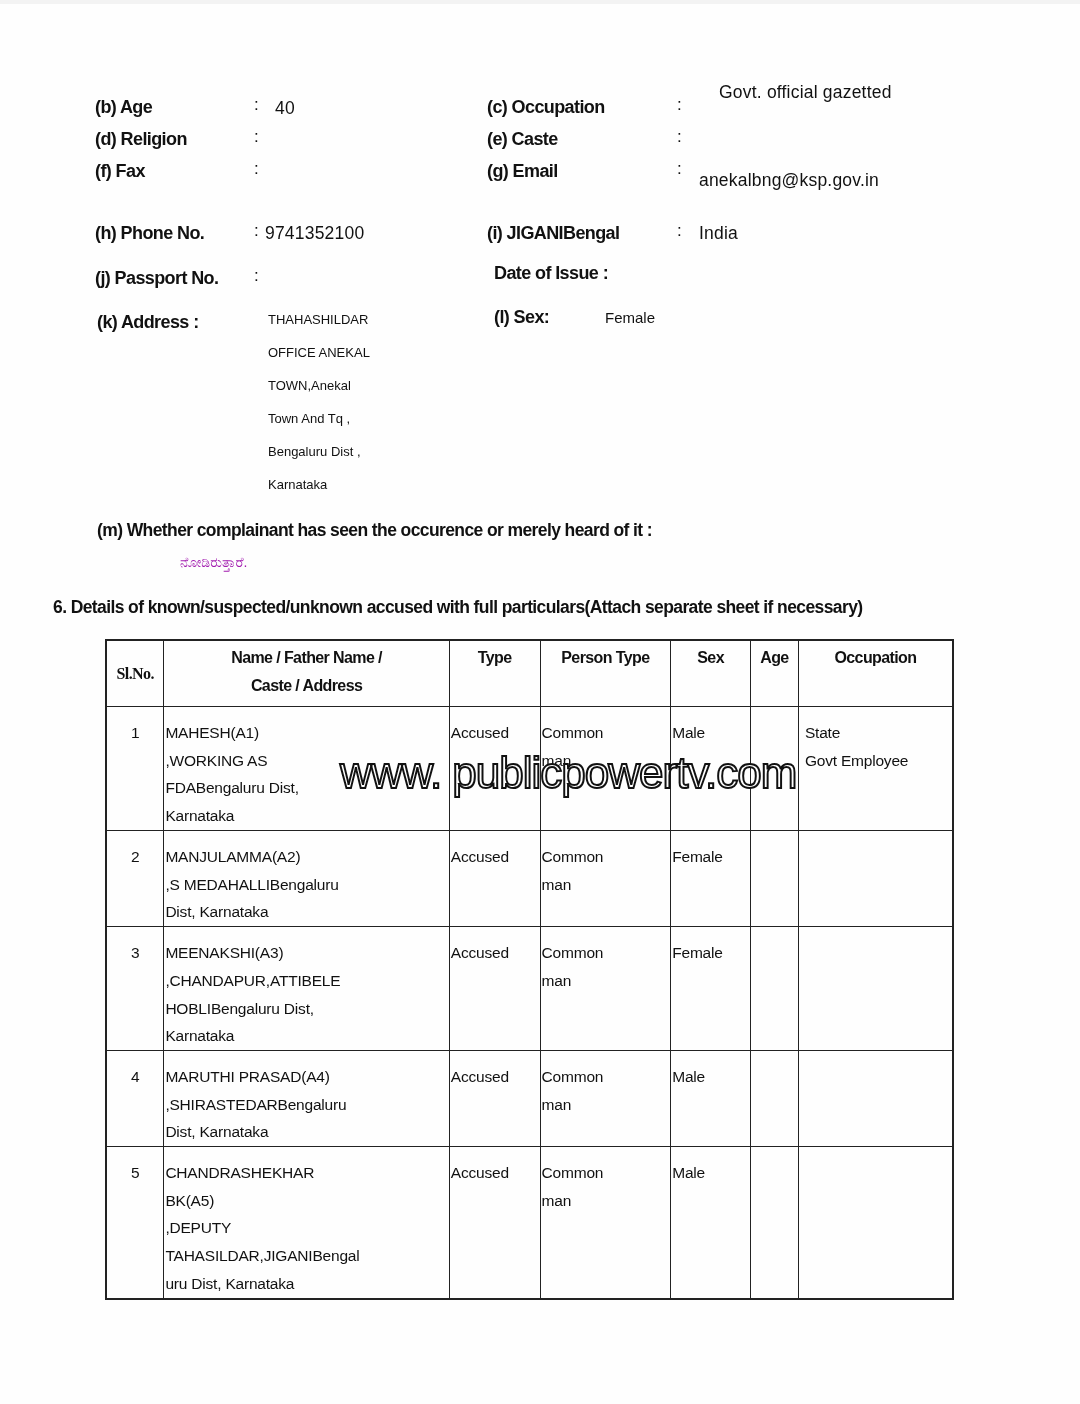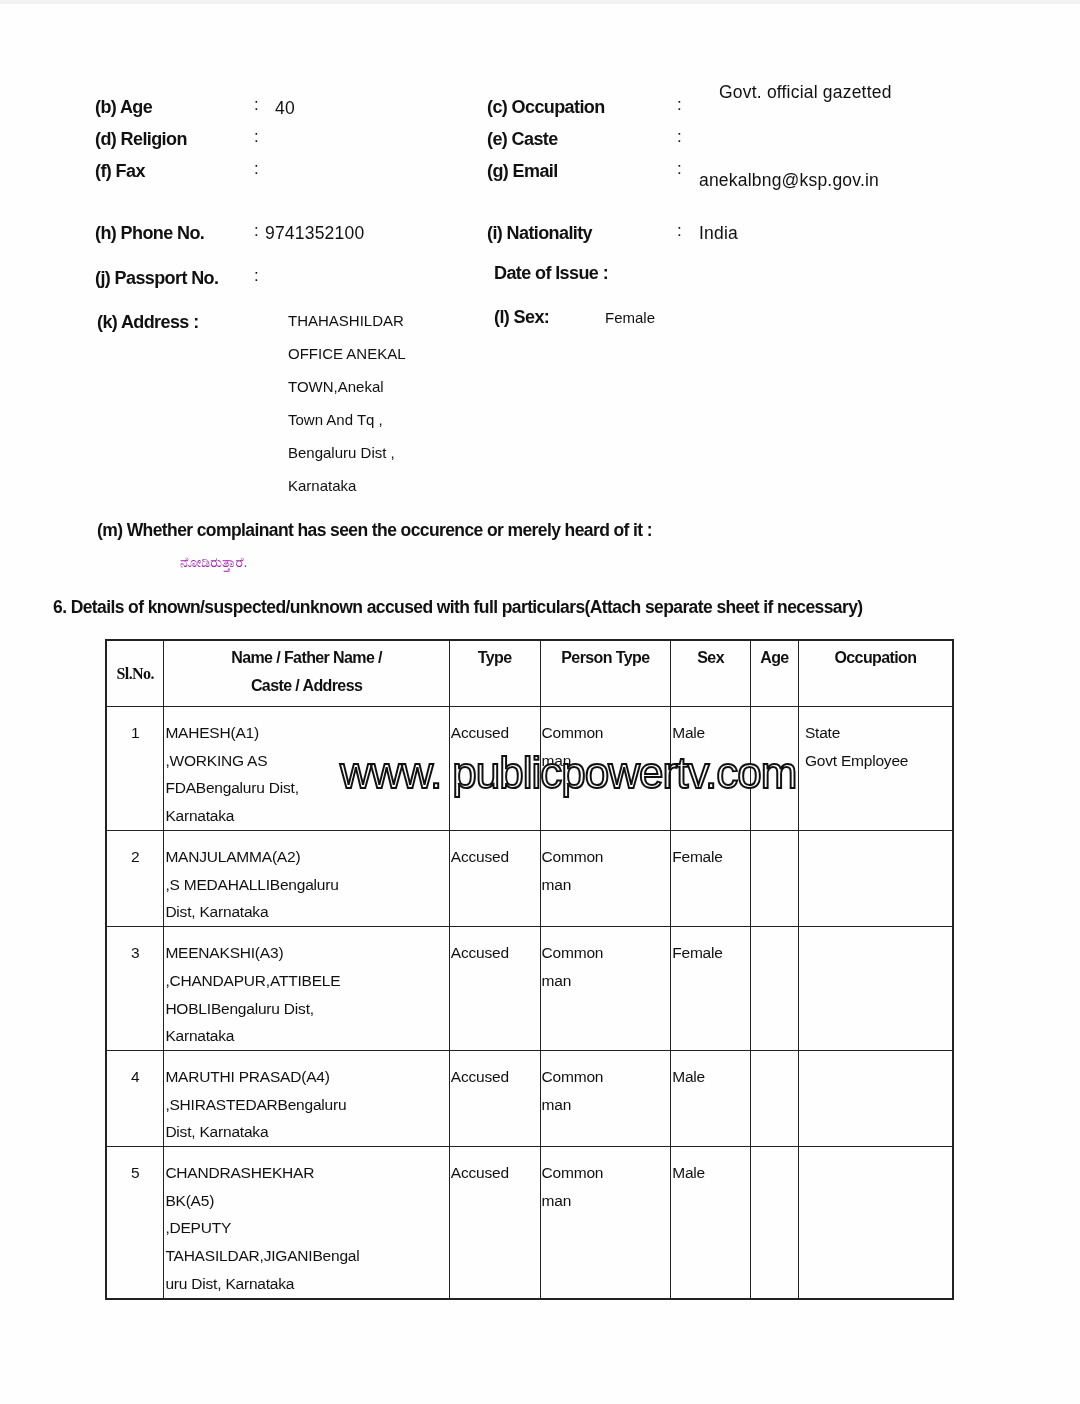--- a/index.html
+++ b/index.html
@@ -6,21 +6,21 @@
     body {
       width: 1080px; height: 1404px; background: #fefefe; position: relative;
       font-family: "Liberation Sans", sans-serif; color: #111; overflow: hidden;
     }
     .topbar { position: absolute; left: 0; top: 0; width: 1080px; height: 4px; background: #f3f3f3; }
     .abs { position: absolute; white-space: nowrap; }
     .lbl { font-weight: bold; font-size: 18px; letter-spacing: -0.6px; }
     .colon { font-size: 17px; }
     .val { font-size: 17.5px; letter-spacing: 0.2px; }
     .small { font-size: 15px; }
-    .addr-line { position: absolute; left: 288px; font-size: 15px; }
+    .addr-line { position: absolute; left: 268px; font-size: 13px; }
     .section-title { font-weight: bold; font-size: 17.5px; letter-spacing: -0.6px; }
     .kannada { font-size: 14px; color: #a21caf; }
 
     table.accused {
       position: absolute; left: 105px; top: 639px; width: 849px;
       border-collapse: collapse; border: 2px solid #222;
     }
     table.accused th, table.accused td {
       border: 1.5px solid #222; vertical-align: top; padding: 0;
     }
@@ -74,21 +74,21 @@
   <span class="abs val" style="left:275px; top:162px;"></span>
 
   <span class="abs lbl" style="left:487px; top:161px;">(g) Email</span>
   <span class="abs colon" style="left:677px; top:159px;">:</span>
   <span class="abs val" style="left:699px; top:162px;margin-top:8px;">anekalbng@ksp.gov.in</span>
 
   <span class="abs lbl" style="left:95px; top:223px;">(h) Phone No.</span>
   <span class="abs colon" style="left:254px; top:221px;">:</span>
   <span class="abs val" style="left:265px; top:223px;">9741352100</span>
 
-  <span class="abs lbl" style="left:487px; top:223px;">(i)  Nationality</span>
+  <span class="abs lbl" style="left:487px; top:223px;">(i)  JIGANIBengal</span>
   <span class="abs colon" style="left:677px; top:221px;">:</span>
   <span class="abs val" style="left:699px; top:223px;">India</span>
 
   <span class="abs lbl" style="left:95px; top:268px;">(j) Passport No.</span>
   <span class="abs colon" style="left:254px; top:266px;">:</span>
   <span class="abs val" style="left:275px; top:268px;"></span>
 
   <span class="abs lbl" style="left:494px; top:263px;">Date of Issue :</span>
 
   <span class="abs lbl" style="left:97px; top:312px;">(k) Address :</span>

